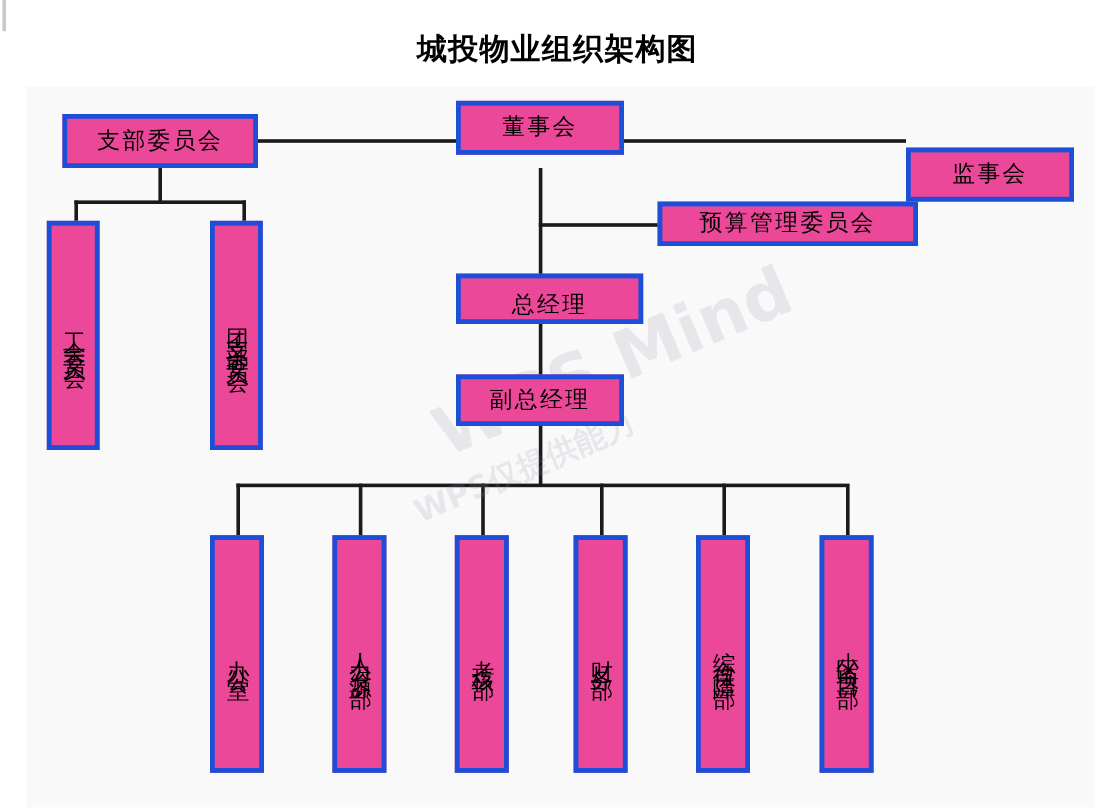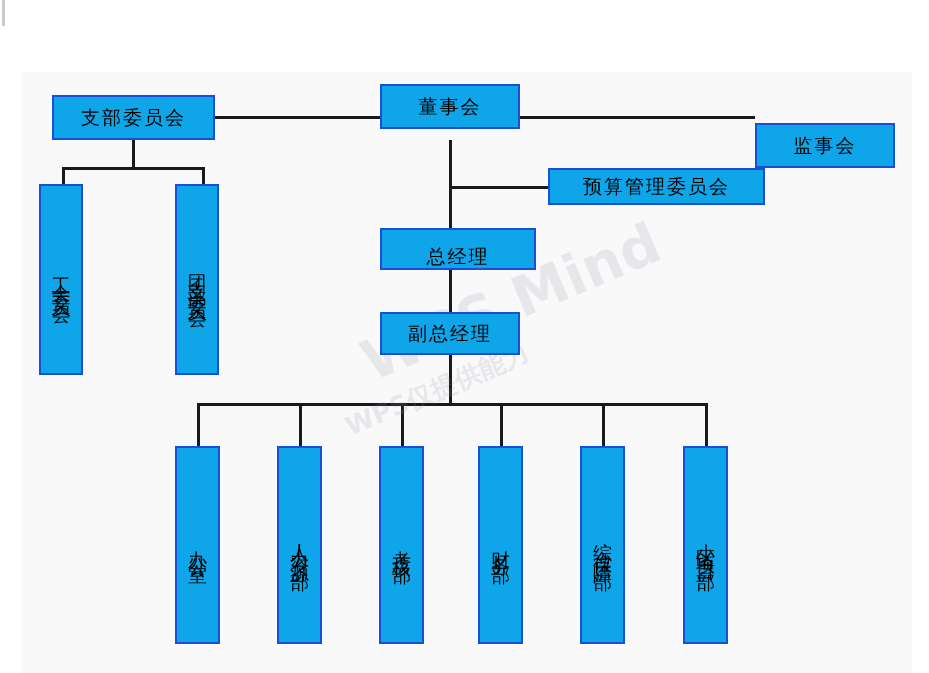--- a/index.html
+++ b/index.html
@@ -45,22 +45,22 @@
     left: 22px;
     top: 72px;
     width: 890px;
     height: 601px;
     background: #f9f9f9;
   }
   
   .node {
     position: absolute;
     box-sizing: border-box;
-    background: #0ea5e9;
-    border: 2px solid #1d4ed8;
+    background: #ec4899;
+    border: 4px solid #1d4ed8;
     display: flex;
     align-items: center;
     justify-content: center;
     color: #000000;
     z-index: 3;
   }
   .node .node-label {
     font-family: "DejaVu Serif", "Liberation Serif", serif;
     font-size: 19px;
     line-height: 1.15;
@@ -109,20 +109,21 @@
     transform-origin: left top;
   }
 </style>
 </head>
 <body>
 
 <div id="page">
 
   <div id="edge-mark"></div>
 
+  <div id="chart-title">城投物业组织架构图</div>
 
   <div id="chart-canvas">
 
     <div class="watermark" id="wm-big">WPS Mind</div>
     <div class="watermark" id="wm-small">WPS仅提供能力</div>
 
     <div class="line h" style="left:193px; top:44px; width:165px;"></div>
 
     <div class="line h" style="left:498px; top:44px; width:235px;"></div>
 

